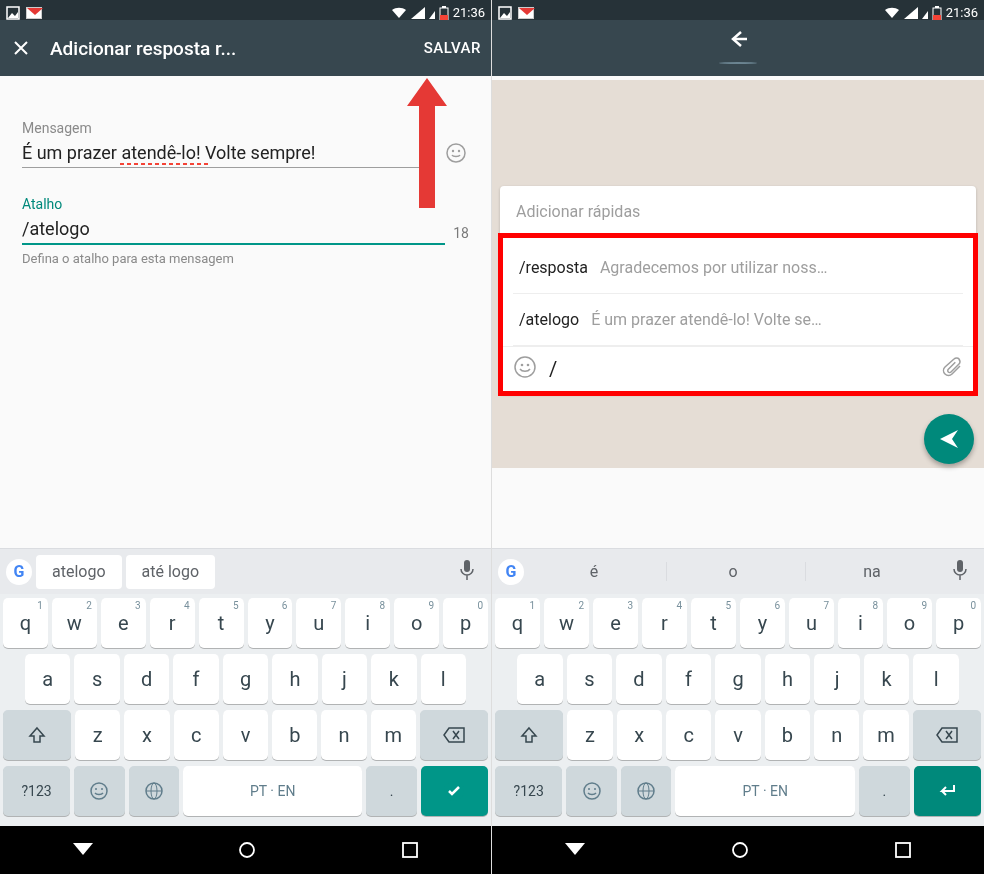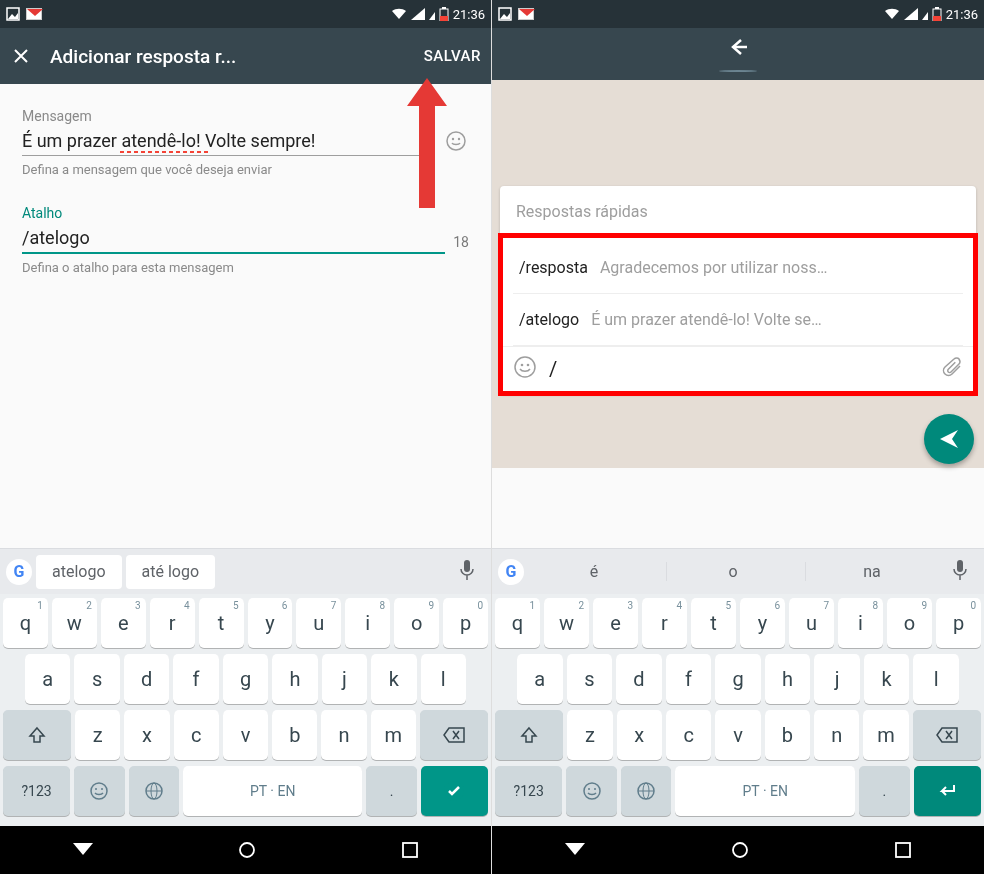--- a/index.html
+++ b/index.html
@@ -1,37 +1,37 @@
 <!DOCTYPE html>
 <html><head>
 <meta charset="utf-8">
 <style>
 * { margin: 0; padding: 0; box-sizing: border-box; font-family: Roboto, Arial, sans-serif; }
 body { width: 984px; height: 874px; display: flex; background: #fff; }
 .screen { width: 492px; height: 874px; position: relative; overflow: hidden; background: #fafafa; }
 .screen.left { border-right: 1px solid #ddd; }
 
 
-.statusbar { height: 28px; background: #263238; display: flex; align-items: center; padding: 0 6px; color: #fff; font-size: 13px; }
+.statusbar { height: 20px; background: #263238; display: flex; align-items: flex-end; padding: 0 6px; color: #fff; font-size: 13px; }
 .statusbar .l { display: flex; gap: 6px; align-items: center; }
 .statusbar .r { margin-left: auto; display: flex; gap: 4px; align-items: center; }
 .statusbar svg { fill: #fff; }
 .gmail-ic { width: 16px; height: 12px; background: #fff; border: 1px solid #ccc; position: relative; }
 .gmail-ic::before { content:""; position:absolute; left:0; right:0; top:0; height:0; border-left:8px solid transparent; border-right:8px solid transparent; border-top:7px solid #e53935; }
 
 
 .appbar { height: 56px; background: #37474f; display: flex; align-items: center; padding: 8px 10px; color: #fff; gap: 18px; }
 .appbar .title { font-size: 19px; font-weight: 500; flex: 1; white-space: nowrap; overflow: hidden; text-overflow: ellipsis; }
 .appbar .save { font-size: 15px; font-weight: 500; letter-spacing: .5px; }
 .appbar svg { fill: #fff; }
 .avatar { width: 38px; height: 38px; border-radius: 50%; background: radial-gradient(circle at 45% 35%, #e8c9a8 25%, #5a4230 26% 58%, #2a2a2a 59%); border:1px solid #6b8491; }
 
 
 .form-area { padding: 18px 22px; background: #fafafa; }
-.field-label { font-size: 14px; color: #8a8a8a; margin-top: 6px; }
+.field-label { font-size: 14px; color: #8a8a8a; margin-top: 26px; }
 .field-label.teal { color: #00897b; margin-top: 28px; }
 .text-input { width: 100%; border: none; border-bottom: 1px solid #9e9e9e; padding: 6px 0 4px 0; font-size: 18px; color: #222; background: transparent; outline: none; }
 .text-input.teal { border-bottom: 2px solid #009688; }
 .input-row { display: flex; align-items: flex-end; gap: 8px; }
 .input-row .icon-slot { width: 26px; text-align: center; color: #9e9e9e; font-size: 18px; }
 .hint { font-size: 13px; color: #8a8a8a; margin-top: 6px; }
 .spell { position: relative; }
 .spell::after{ content:""; position:absolute; left:98px; width:88px; bottom:3px; height:2px; background: repeating-linear-gradient(90deg,#f44336 0 4px, transparent 4px 7px);}
 .counter { font-size: 14px; color: #7a7a7a; padding-bottom: 4px;}
 
@@ -132,21 +132,20 @@
       <div style="flex:1" class="spell">
         <input class="text-input" value="É um prazer atendê-lo! Volte sempre!" style="">
       </div>
       <span class="icon-slot"><svg width="22" height="22">
             <circle cx="11" cy="11" r="9" fill="none" stroke="#9e9e9e" stroke-width="1.5"></circle>
             <circle cx="8" cy="9" r="1.2" fill="#9e9e9e"></circle>
             <circle cx="14" cy="9" r="1.2" fill="#9e9e9e"></circle>
             <path d="M7 13c1 2 7 2 8 0" stroke="#9e9e9e" fill="none" stroke-width="1.5"></path>
           </svg></span>
     </div>
-    <div class="hint">Defina a mensagem que você deseja enviar</div>
 
     <div class="field-label teal">Atalho</div>
     <div class="input-row">
       <input class="text-input teal" style="flex: 1 1 0%;" value="/atelogo">
       <span class="counter">18</span>
     </div>
     <div class="hint">Defina o atalho para esta mensagem</div>
   </div>
 
   <div class="arrow">
@@ -308,21 +307,21 @@
           <circle cx="3" cy="3" r="2" fill="#fff"></circle>
           <circle cx="3" cy="10" r="2" fill="#fff"></circle>
           <circle cx="3" cy="17" r="2" fill="#fff"></circle>
         </svg>
       </span>
   </div>
 
   <div class="chat-bg"></div>
 
   <div class="quick-panel">
-    <div class="quick-title">Respostas rápidas</div>
+    <div class="quick-title">Adicionar rápidas</div>
     <div class="red-box">
       <div class="qr-item">
         <span class="cmd">/resposta</span>
         <span class="txt">Agradecemos por utilizar noss…</span>
       </div>
       <div class="qr-div"></div>
       <div class="qr-item">
         <span class="cmd">/atelogo</span>
         <span class="txt">É um prazer atendê-lo! Volte se…</span>
       </div>

